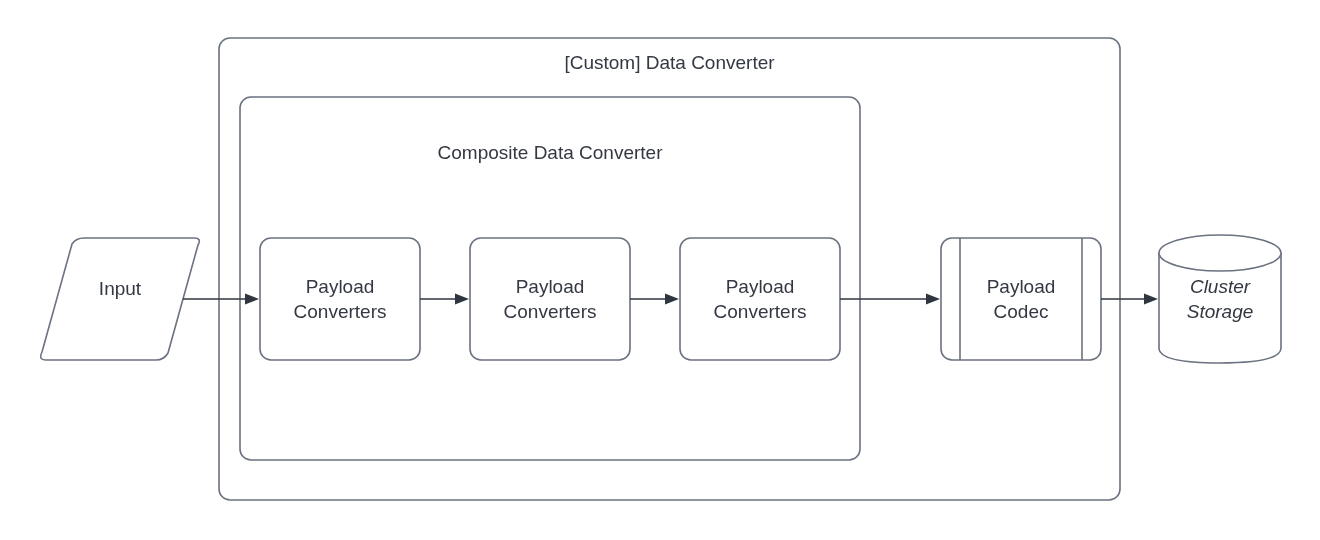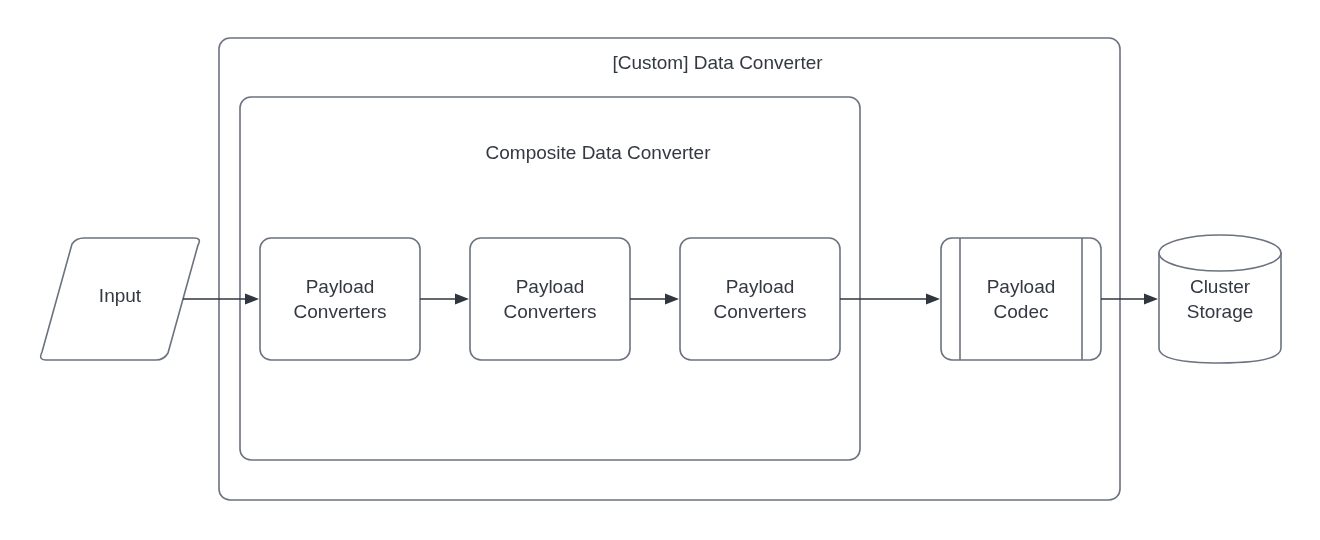--- a/index.html
+++ b/index.html
@@ -55,21 +55,20 @@
     white-space: pre-line;
     pointer-events: none;
   }
   .container-title {
     position: absolute;
     text-align: center;
     color: #333842;
     font-family: "Liberation Sans", sans-serif;
     font-size: 19px;
     line-height: 24px;
-    padding-left: 48px;
   }
 </style>
 </head>
 <body>
 
 <div id="canvas">
 
   <svg id="diagram-svg" viewBox="0 0 1320 540">
 
     <rect class="shape-stroke" x="219" y="38" width="901" height="462" rx="11" ry="11"></rect>
@@ -127,30 +126,30 @@
       <line class="connector" x1="1101" y1="299" x2="1148" y2="299"></line>
       <path class="arrowhead" d="M 1158 299 L 1144 293.5 L 1144 304.5 Z"></path>
     </g>
 
   </svg>
 
   <div class="container-title" style="left:219px; top:51px; width:901px;">[Custom] Data Converter</div>
 
   <div class="container-title" style="left:240px; top:141px; width:620px;text-align:center;">Composite Data Converter</div>
 
-  <div class="node-label" style="left:40px; top:283px; width:160px;">Input</div>
+  <div class="node-label" style="left:40px; top:276px; width:160px;">Input</div>
 
   <div class="node-label" style="left:260px; top:274px; width:160px;">Payload
 Converters</div>
 
   <div class="node-label" style="left:470px; top:274px; width:160px;">Payload
 Converters</div>
 
   <div class="node-label" style="left:680px; top:274px; width:160px;">Payload
 Converters</div>
 
   <div class="node-label" style="left:960px; top:274px; width:122px;">Payload
 Codec</div>
 
-  <div class="node-label" style="left:1159px; top:274px; width:122px;">Cluster
+  <div class="node-label" style="left:1159px; top:274px; width:122px;font-style:italic;">Cluster
 Storage</div>
 
 </div>
 
 </body></html>

